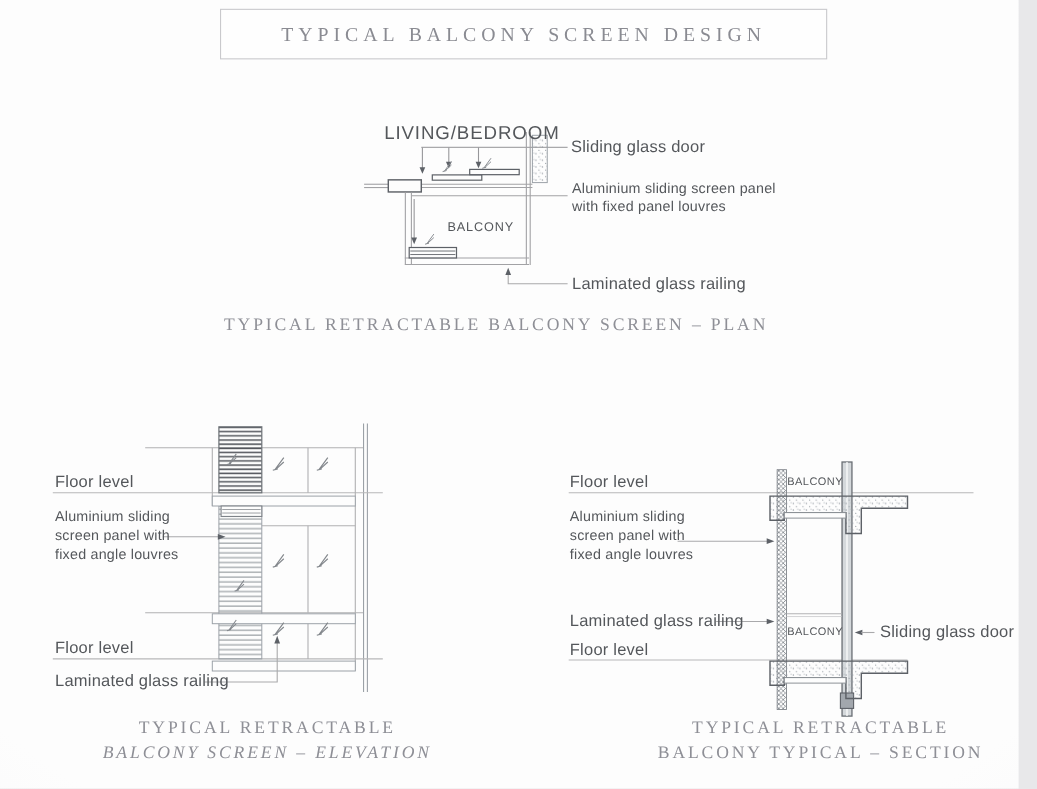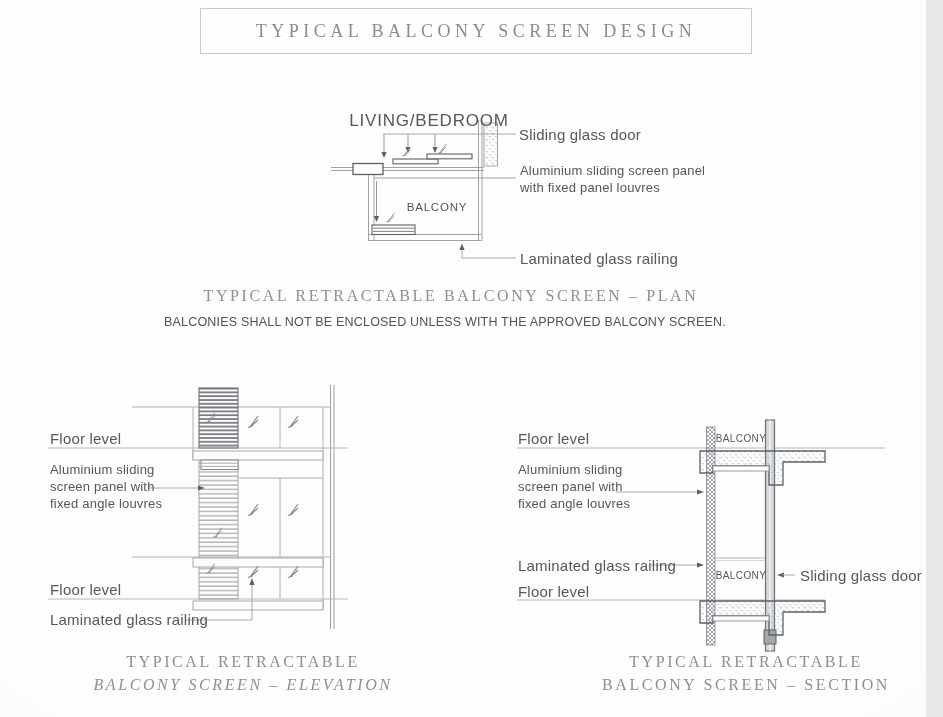--- a/index.html
+++ b/index.html
@@ -205,21 +205,20 @@
 
   <div class="txt room" style="left:429px;top:121px;">LIVING/BEDROOM</div>
   <div class="txt room" style="left:437px;top:207px;font-size:11.5px;">BALCONY</div>
   <div class="txt lbl" style="left:519px;top:134px;">Sliding glass door</div>
   <div class="txt lbl-block" style="left:520px;top:163px;line-height:16.5px;">
     <div>Aluminium sliding screen panel</div>
     <div>with fixed panel louvres</div>
   </div>
   <div class="txt lbl" style="left:520px;top:258px;">Laminated glass railing</div>
   <div class="txt caption" style="left:435px;top:296px;margin-left:16px;">TYPICAL RETRACTABLE BALCONY SCREEN – PLAN</div>
-  <div class="txt note" style="left:445px;top:322px;">BALCONIES SHALL NOT BE ENCLOSED UNLESS WITH THE APPROVED BALCONY SCREEN.</div>
 
   <div class="txt lbl" style="left:50px;top:438px;">Floor level</div>
   <div class="txt lbl-block" style="left:50px;top:460.5px;">
     <div>Aluminium sliding</div>
     <div>screen panel with</div>
     <div>fixed angle louvres</div>
   </div>
   <div class="txt lbl" style="left:50px;top:589px;">Floor level</div>
   <div class="txt lbl" style="left:50px;top:619px;">Laminated glass railing</div>
   <div class="txt caption" style="left:243px;top:662px;">TYPICAL RETRACTABLE</div>
@@ -230,15 +229,15 @@
     <div>Aluminium sliding</div>
     <div>screen panel with</div>
     <div>fixed angle louvres</div>
   </div>
   <div class="txt lbl" style="left:518px;top:565px;">Laminated glass railing</div>
   <div class="txt lbl" style="left:518px;top:591px;">Floor level</div>
   <div class="txt balcony-sm" style="left:741px;top:438px;">BALCONY</div>
   <div class="txt balcony-sm" style="left:741px;top:575px;">BALCONY</div>
   <div class="txt lbl" style="left:800px;top:575px;">Sliding glass door</div>
   <div class="txt caption" style="left:746px;top:662px;">TYPICAL RETRACTABLE</div>
-  <div class="txt caption" style="left:746px;top:685px;">BALCONY SCREEN – SECTION</div>
+  <div class="txt caption" style="left:746px;top:685px;">BALCONY TYPICAL – SECTION</div>
 
 </div>
 
 </body></html>

